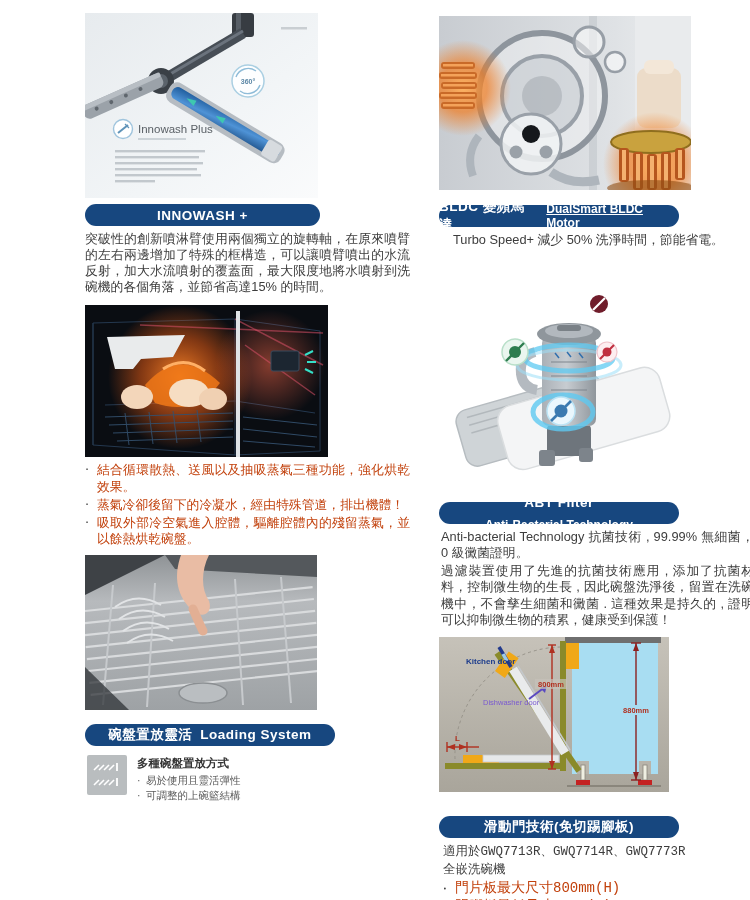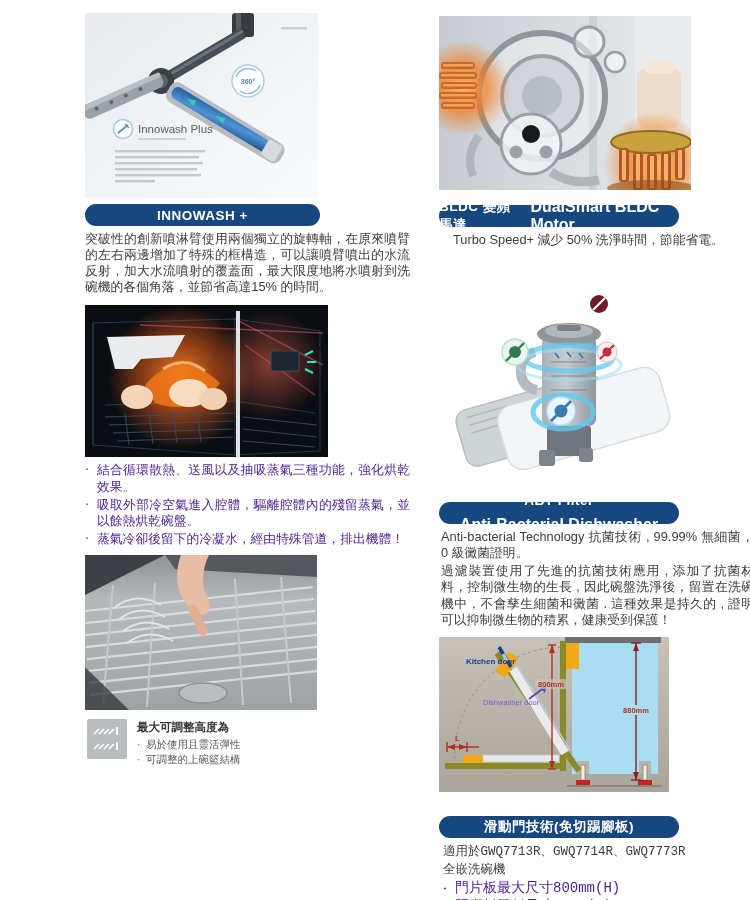--- a/index.html
+++ b/index.html
@@ -8,24 +8,24 @@
   .col-left{width:325px;}
   .col-right{width:315px;margin-left:20px;}
 
   .fig{position:relative;overflow:hidden;}
   .fig svg{display:block;}
 
   .pill{background:#17477f;color:#ffffff;border-radius:12px;height:22px;
         display:flex;align-items:center;justify-content:center;gap:8px;
         font-weight:bold;}
   .pill .zh{font-size:13.5px;letter-spacing:.5px;}
-  .pill .en{font-size:16px;}
+  .pill .en{font-size:12px;text-decoration:underline;}
 
   .para{font-size:12.8px;line-height:1.26;text-align:justify;color:#3d3d3d;}
-  .blist{margin:0;padding:0;list-style:none;font-size:12.8px;line-height:1.26;color:#4c1d95;}
+  .blist{margin:0;padding:0;list-style:none;font-size:12.8px;line-height:1.26;color:#c2410c;}
   .blist li{padding-left:12px;position:relative;margin-bottom:2px;text-align:justify;}
   .blist li::before{content:"‧";position:absolute;left:0;top:0;color:#3d3d3d;}
 
   .feature{display:flex;gap:10px;align-items:flex-start;}
   .feature .ftxt{padding-top:1px;}
   .ftitle{font-size:11.5px;font-weight:bold;color:#333;margin-bottom:2px;}
   .flist{margin:0;padding:0;list-style:none;font-size:10.5px;line-height:1.45;color:#5a5a5a;}
   .flist li{padding-left:9px;position:relative;}
   .flist li::before{content:"·";position:absolute;left:0;top:0;}
 
@@ -163,22 +163,22 @@
         <g stroke="#34516f" stroke-width="1" fill="none" opacity="0.9">
           <path d="M20 112 L148 108 M24 120 L148 116 M28 128 L148 124 M32 136 L148 132"></path>
           <path d="M40 108 L44 140 M64 107 L68 139 M88 106 L92 138 M112 105 L116 137"></path>
           <path d="M158 112 L232 120 M158 124 L232 132 M158 136 L230 142"></path>
         </g>
       </svg>
     </div>
 
     <ul class="blist" style="margin-top:5px;width:325px;">
       <li>結合循環散熱、送風以及抽吸蒸氣三種功能，強化烘乾效果。</li>
+      <li>蒸氣冷卻後留下的冷凝水，經由特殊管道，排出機體！</li>
       <li>吸取外部冷空氣進入腔體，驅離腔體內的殘留蒸氣，並以餘熱烘乾碗盤。</li>
-      <li>蒸氣冷卻後留下的冷凝水，經由特殊管道，排出機體！</li>
     </ul>
 
     <div class="fig" style="width:232px;height:155px;margin-top:8px;">
       <svg width="232" height="155" viewBox="0 0 232 155">
         <defs>
           <linearGradient id="gL3" x1="0" y1="0" x2="0" y2="1">
             <stop offset="0" stop-color="#8f9396"></stop>
               <stop offset="0.3" stop-color="#b7babd"></stop>
               <stop offset="1" stop-color="#9ea2a5"></stop>
           </linearGradient>
@@ -214,40 +214,44 @@
         <g>
           <path d="M96 0 C88 22 92 42 108 56 C118 64 128 58 124 46 C116 34 116 16 124 0 Z" fill="#e9bca4"></path>
           <path d="M108 54 q6 14 10 22" stroke="#e2af94" stroke-width="9" stroke-linecap="round" fill="none"></path>
         </g>
 
         <ellipse cx="118" cy="138" rx="24" ry="10" fill="#babec1" stroke="#8b8f92" stroke-width="1.5"></ellipse>
         <polygon points="0,112 44,155 0,155" fill="#2f3337" opacity="0.75"></polygon>
       </svg>
     </div>
 
+    <div class="pill" style="width:250px;margin-top:14px;">
+      <span class="zh">碗盤置放靈活</span>
+      <span class="zh">Loading System</span>
+    </div>
 
     <div class="feature" style="margin-top:9px;margin-left:2px;">
       <span>
         <svg width="40" height="40" viewBox="0 0 40 40">
           <rect width="40" height="40" rx="2" fill="#b9bdbf"></rect>
           <g stroke="#ffffff" stroke-width="1.6">
             <line x1="7" y1="15" x2="12" y2="10"></line>
               <line x1="12" y1="15" x2="17" y2="10"></line>
             <line x1="17" y1="15" x2="22" y2="10"></line>
               <line x1="22" y1="15" x2="27" y2="10"></line>
             <line x1="7" y1="30" x2="12" y2="25"></line>
               <line x1="12" y1="30" x2="17" y2="25"></line>
             <line x1="17" y1="30" x2="22" y2="25"></line>
               <line x1="22" y1="30" x2="27" y2="25"></line>
             <path d="M30 8 v8 M30 23 v8" stroke-width="1.8"></path>
           </g>
         </svg>
       </span>
       <div class="ftxt">
-        <div class="ftitle">最大可調整高度為</div>
+        <div class="ftitle">多種碗盤置放方式</div>
         <ul class="flist">
           <li>易於使用且靈活彈性</li>
           <li>可調整的上碗籃結構</li>
         </ul>
       </div>
     </div>
   </div>
 
   <div class="col-right">
 
@@ -390,21 +394,21 @@
         <g>
           <circle cx="122" cy="119" r="14" fill="#eaf7fd" stroke="#bce4f5" stroke-width="1.5"></circle>
           <circle cx="122" cy="119" r="6.5" fill="#3a7ab0"></circle>
           <line x1="112" y1="129" x2="132" y2="109" stroke="#3a7ab0" stroke-width="2.6"></line>
         </g>
       </svg>
     </div>
 
     <div class="pill" style="width:240px;margin-top:24px;flex-direction:column;">
       <span class="zh">ABT Filter</span>
-      <span class="en">Anti-Bacterial Dishwasher</span>
+      <span class="en">Anti-Bacterial Technology</span>
     </div>
     <p class="para" style="margin:5px 0 0 2px;width:313px;">Anti-bacterial Technology 抗菌技術 , 99.99% 無細菌，0 級黴菌證明。</p>
     <p class="para" style="margin:2px 0 0 2px;width:313px;">過濾裝置使用了先進的抗菌技術應用 , 添加了抗菌材料，控制微生物的生長 , 因此碗盤洗淨後，留置在洗碗機中，不會孳生細菌和黴菌 . 這種效果是持久的 , 證明可以抑制微生物的積累，健康受到保護！</p>
 
     <div class="fig" style="width:230px;height:155px;margin-top:9px;">
       <svg width="230" height="155" viewBox="0 0 230 155">
         <defs>
           <linearGradient id="gR3" x1="0" y1="0" x2="0" y2="1">
             <stop offset="0" stop-color="#c6c2b9"></stop>
               <stop offset="1" stop-color="#a9a59b"></stop>

